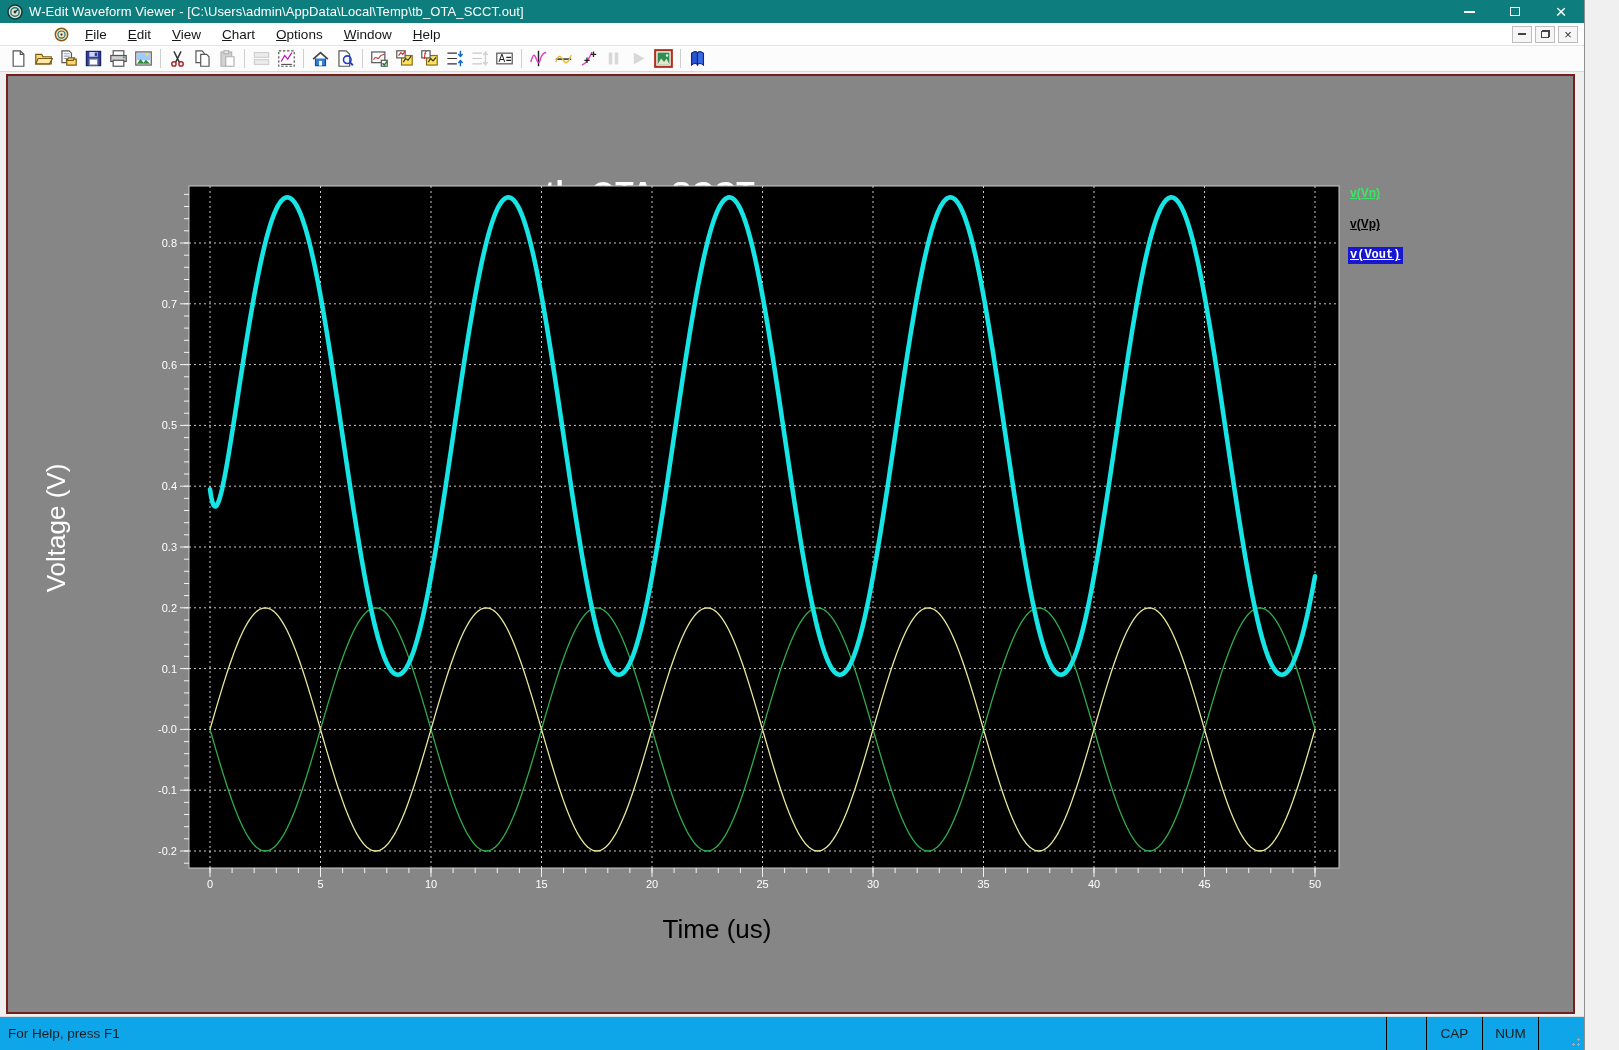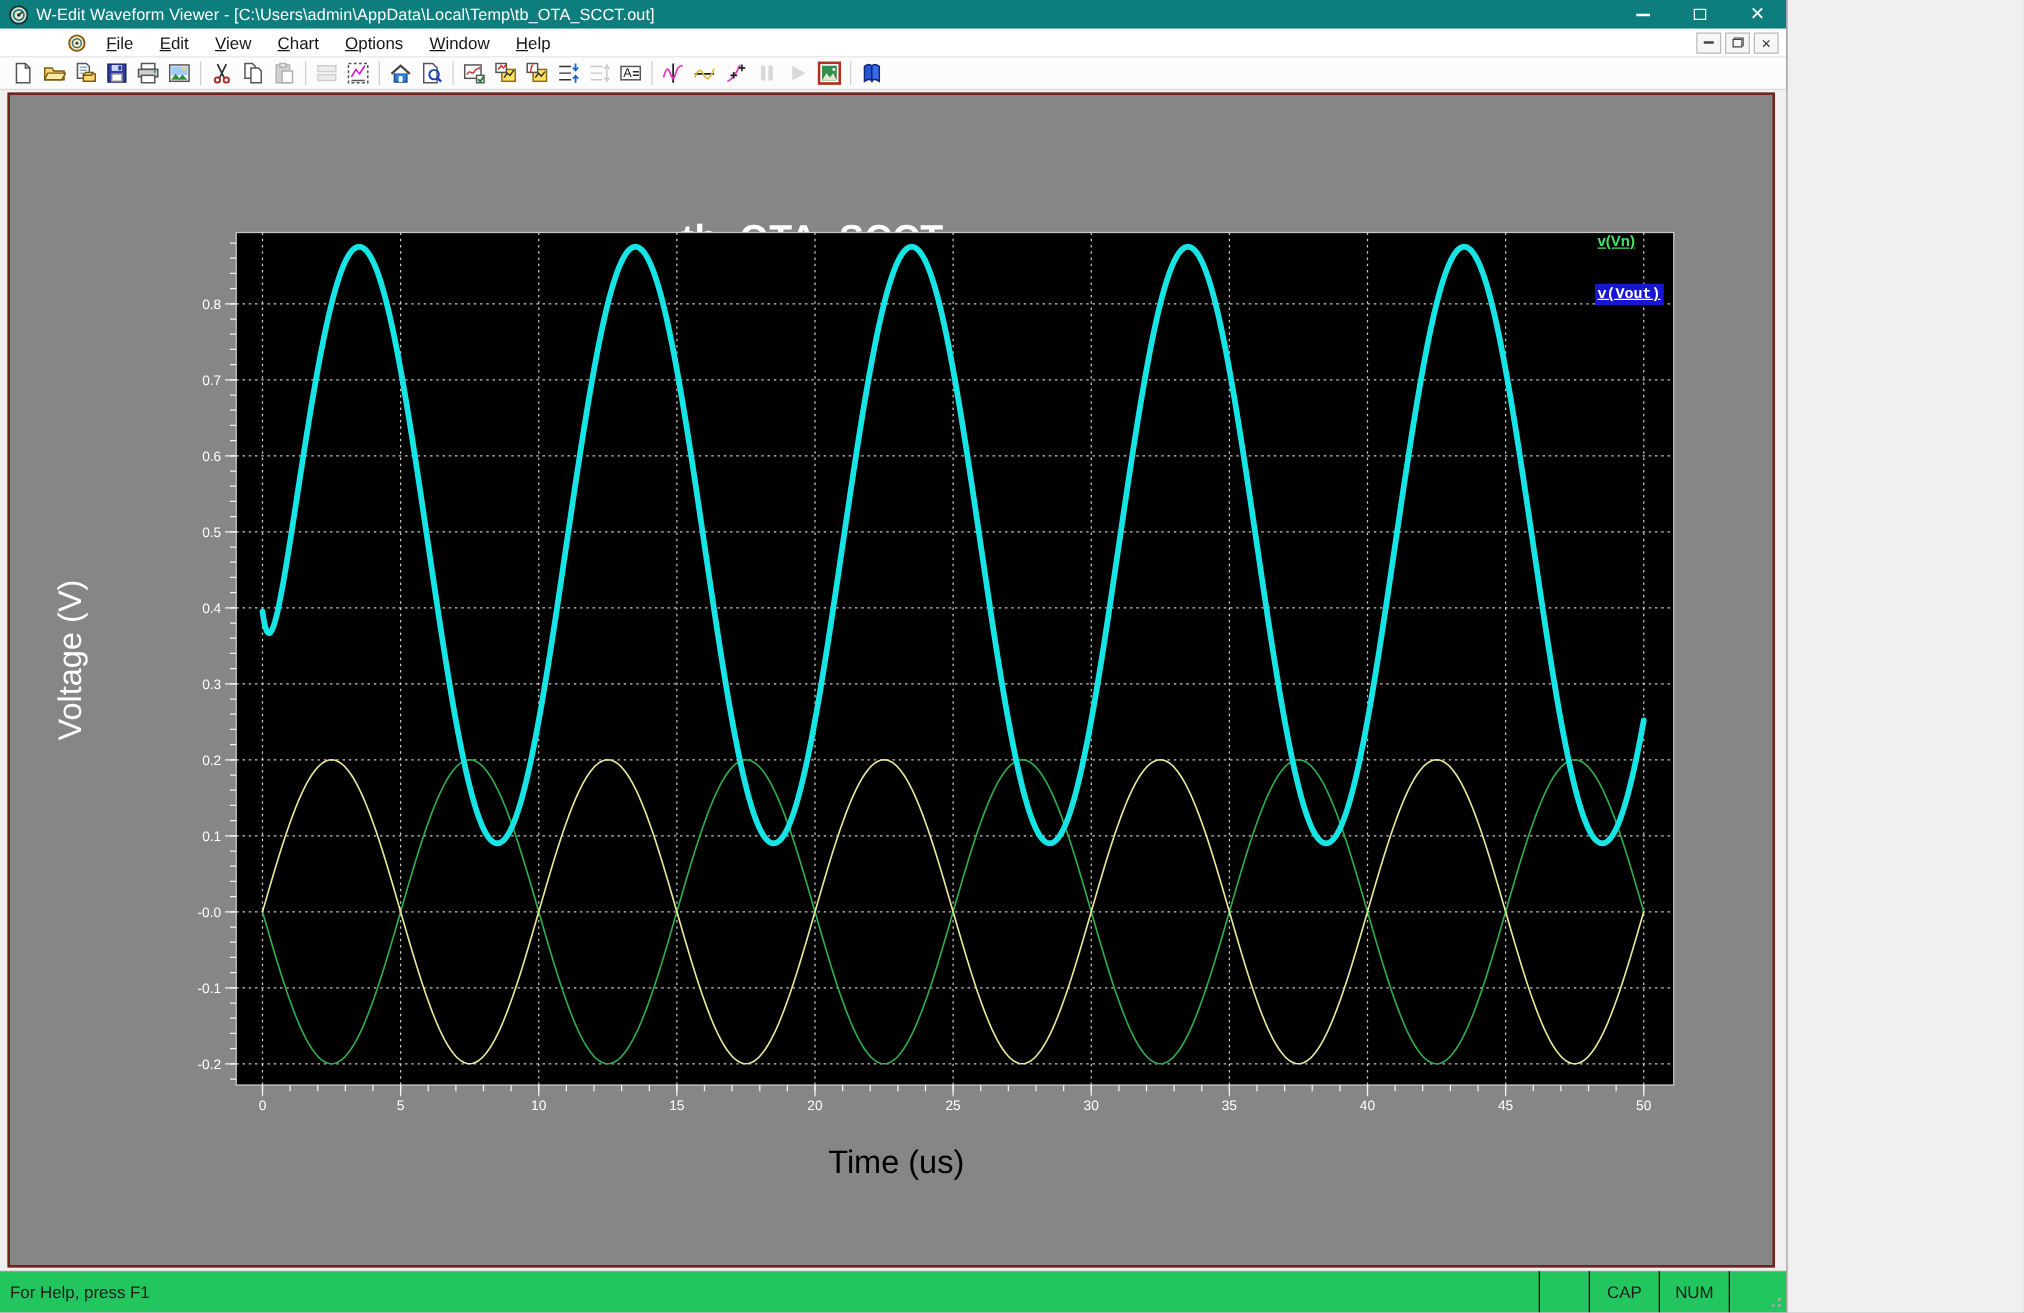--- a/index.html
+++ b/index.html
@@ -1,18 +1,18 @@
 <!DOCTYPE html>
 <html><head>
 <meta charset="utf-8">
 <style>
   * { margin:0; padding:0; box-sizing:border-box; }
   html,body { width:1619px; height:1050px; overflow:hidden; background:#f0f0f0;
               font-family:"Liberation Sans", sans-serif; }
-  .window { position:relative; width:1429px; height:1050px; display:flex; flex-direction:column;
+  .window { position:relative; width:1584px; height:1050px; display:flex; flex-direction:column;
             background:#f0f0f0; outline:1px solid #8f8f8f; }
 
   
   .titlebar { height:23px; background:#0e7d7d; color:#fff; display:flex; align-items:center;
               flex:0 0 auto; }
   .titlebar .app-icon { width:16px; height:16px; margin:0 6px 0 7px; flex:0 0 auto; }
   .titlebar .title-text { font-size:13px; letter-spacing:.1px; white-space:nowrap; }
   .caption-buttons { margin-left:auto; display:flex; height:100%; }
   .caption-btn { width:46px; height:100%; display:flex; align-items:center; justify-content:center; }
   .glyph-min { width:11px; height:2px; background:#fff; display:block; }
@@ -47,26 +47,26 @@
   .mdi-frame { position:absolute; left:6px; right:9px; top:2px; bottom:2px;
                border:2px solid #74201c; background:#868686; }
   .chart-surface { position:relative; width:100%; height:100%; overflow:hidden; }
   .chart-title { position:absolute; left:392px; top:99px; width:500px; text-align:center;
                  color:#fff; font-size:30px; font-weight:bold; letter-spacing:.5px; }
   .y-axis-title { position:absolute; left:-51px; top:436px; width:200px; height:32px;
                   transform:rotate(-90deg); color:#fff; font-size:26px; text-align:center; }
   .x-axis-title { position:absolute; left:609px; top:838px; width:200px; text-align:center;
                   color:#000000; font-size:26px; }
   #plot-svg { position:absolute; left:147px; top:99px; }
-  .legend { position:absolute; left:1268px; top:109px; display:flex; flex-direction:column; gap:4px; }
+  .legend { position:absolute; left:1340px; top:109px; display:flex; flex-direction:column; gap:14px; }
   .legend-item { font-size:12px; font-weight:bold; text-decoration:underline;
                  padding:0 3px 1px 2px; line-height:16px; white-space:nowrap; cursor:pointer; }
 
   
-  .statusbar { height:34px; background:#22c55e; border-top:1px solid #dcdcdc;
+  .statusbar { height:34px; background:#0ea5e9; border-top:1px solid #dcdcdc;
                display:flex; align-items:stretch; flex:0 0 auto; font-size:13.5px; color:#1c1c1c; }
   .status-msg { flex:1 1 auto; display:flex; align-items:center; padding-left:8px; }
   .status-cell { display:flex; align-items:center; justify-content:center;
                  border-left:1px solid #000000; }
   .cell-blank1 { width:40px; }
   .cell-ind { width:56px; }
   .cell-grip { width:46px; position:relative; }
   .grip { position:absolute; right:3px; bottom:3px; width:13px; height:13px;
           background-image:radial-gradient(#a9a9a9 1.3px, transparent 1.4px);
           background-size:5px 5px; background-position:bottom right;

